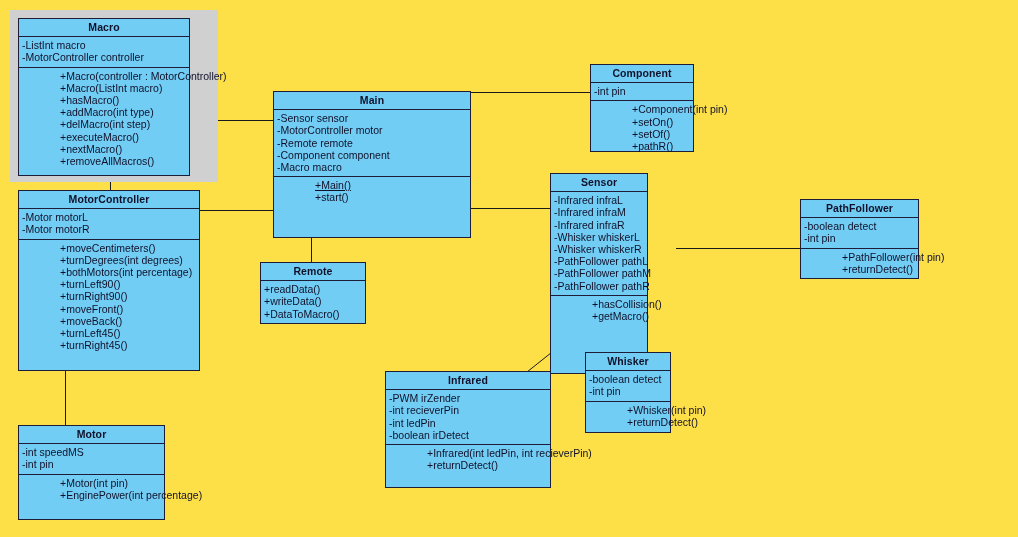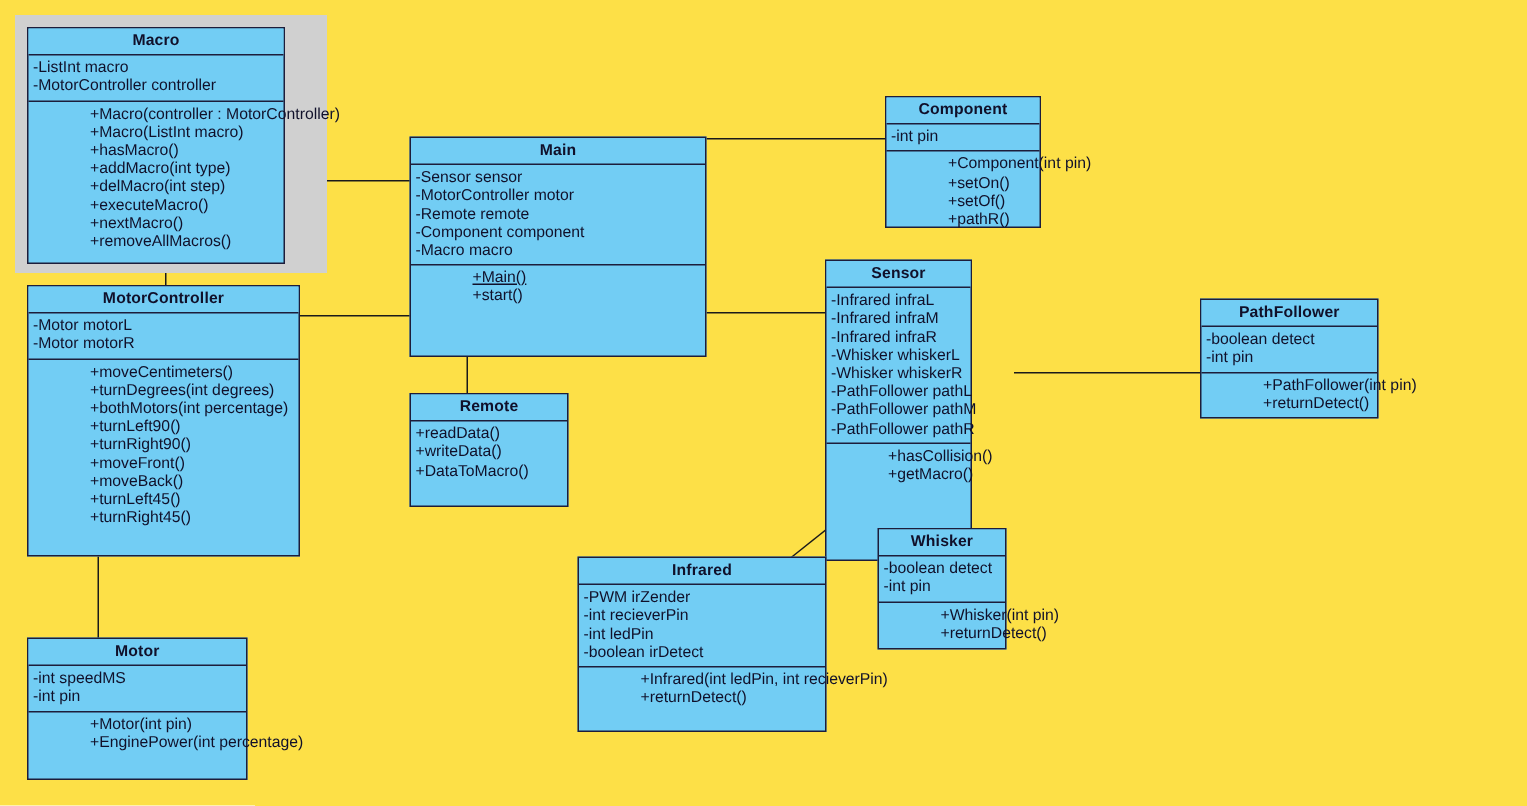--- a/index.html
+++ b/index.html
@@ -160,21 +160,21 @@
       <div class="uml-row">-Remote remote</div>
       <div class="uml-row">-Component component</div>
       <div class="uml-row">-Macro macro</div>
     </div>
     <div class="uml-compartment">
       <div class="uml-row static">+Main()</div>
       <div class="uml-row">+start()</div>
     </div>
   </div>
 
-  <div class="uml-class" style="left:273px; top:262px; width:106px; height:76px;">
+  <div class="uml-class" style="left:260px; top:262px; width:106px; height:62px;">
     <div class="uml-title">Remote</div>
     <div class="uml-compartment">
       <div class="uml-row">+readData()</div>
       <div class="uml-row">+writeData()</div>
       <div class="uml-row">+DataToMacro()</div>
     </div>
   </div>
 
   <div class="uml-class" style="left:590px; top:64px; width:104px; height:88px;">
     <div class="uml-title">Component</div>

